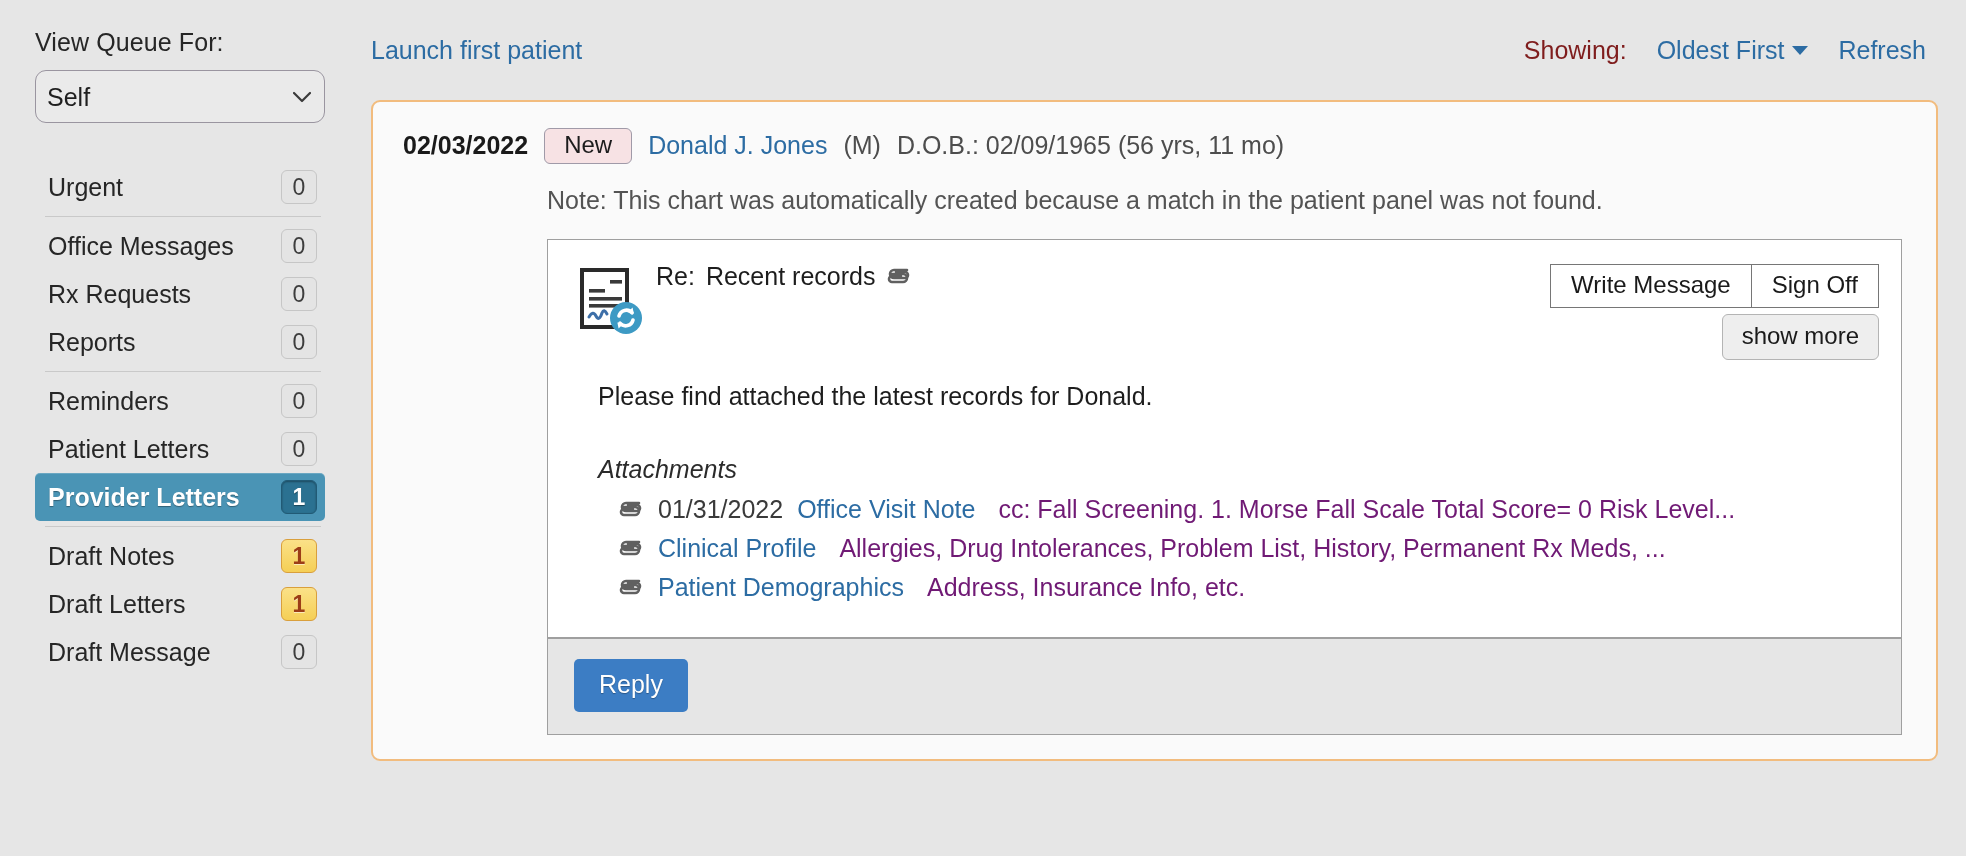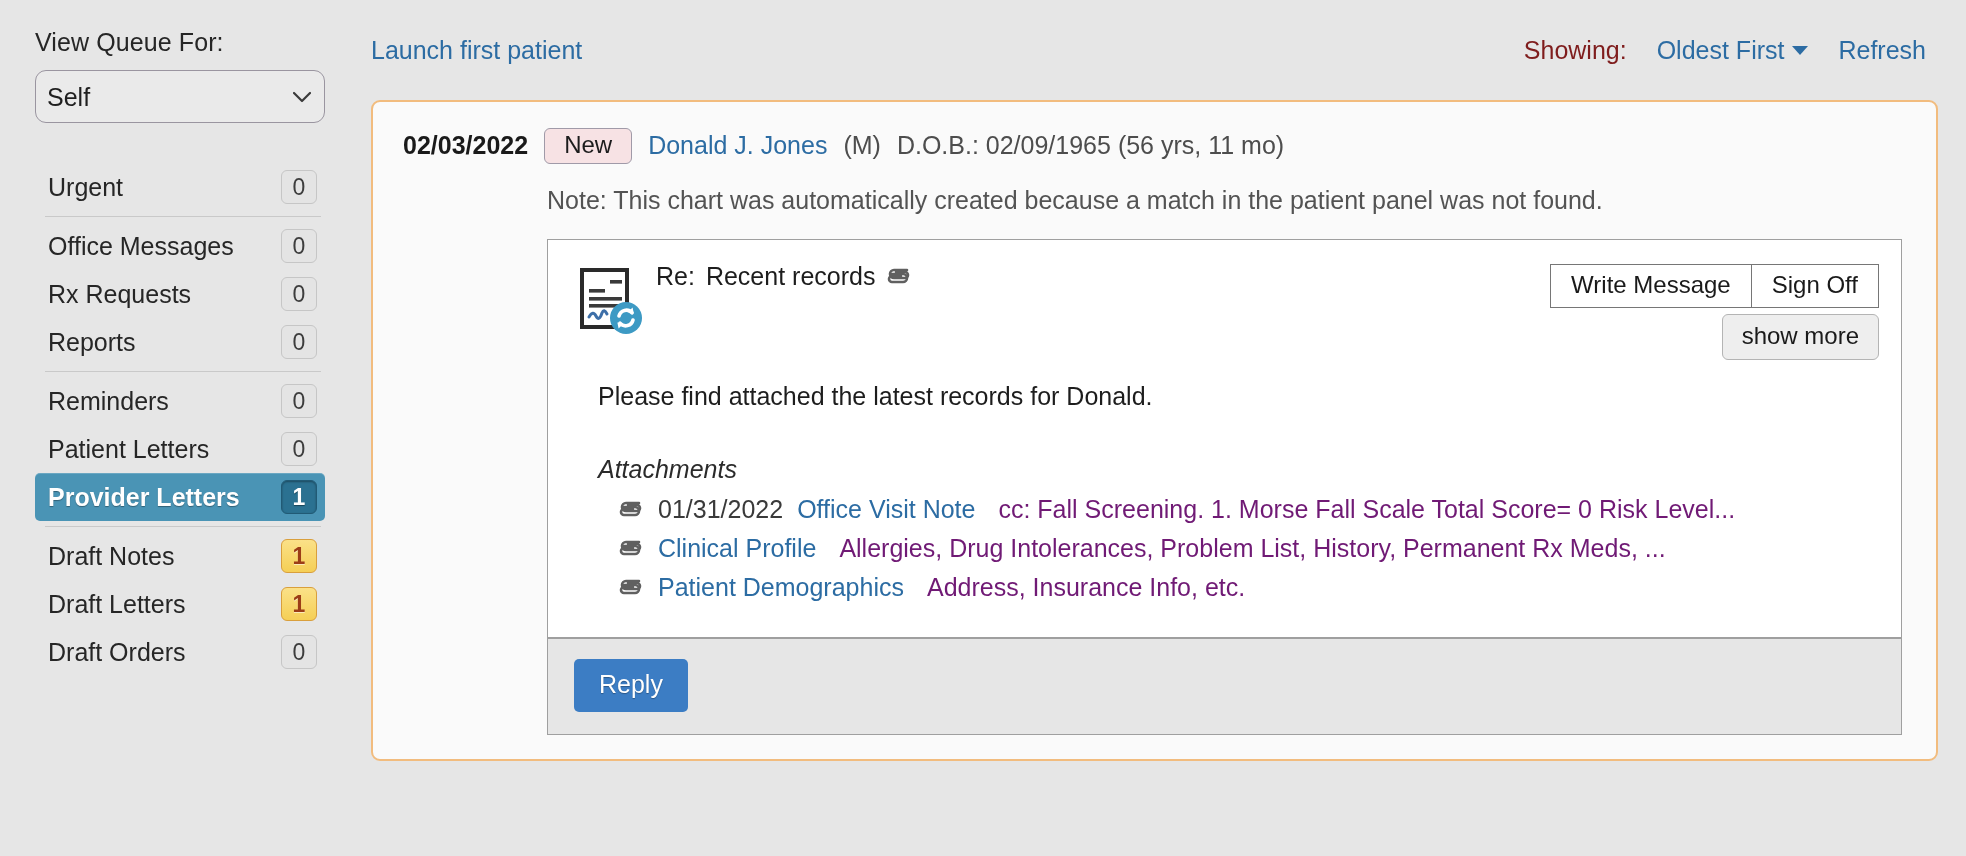--- a/index.html
+++ b/index.html
@@ -333,21 +333,21 @@
         <div class="nav-sep"></div>
         <div class="nav-item">
           <span class="nav-label">Draft Notes</span>
           <span class="badge warn">1</span>
         </div>
         <div class="nav-item">
           <span class="nav-label">Draft Letters</span>
           <span class="badge warn">1</span>
         </div>
         <div class="nav-item">
-          <span class="nav-label">Draft Orders</span>
+          <span class="nav-label">Draft Message</span>
           <span class="badge zero">0</span>
         </div>
       </div>
   </div>
 
   <div id="main">
 
     <div class="topbar">
       <span class="link">Launch first patient</span>
       <div class="topbar-right">

